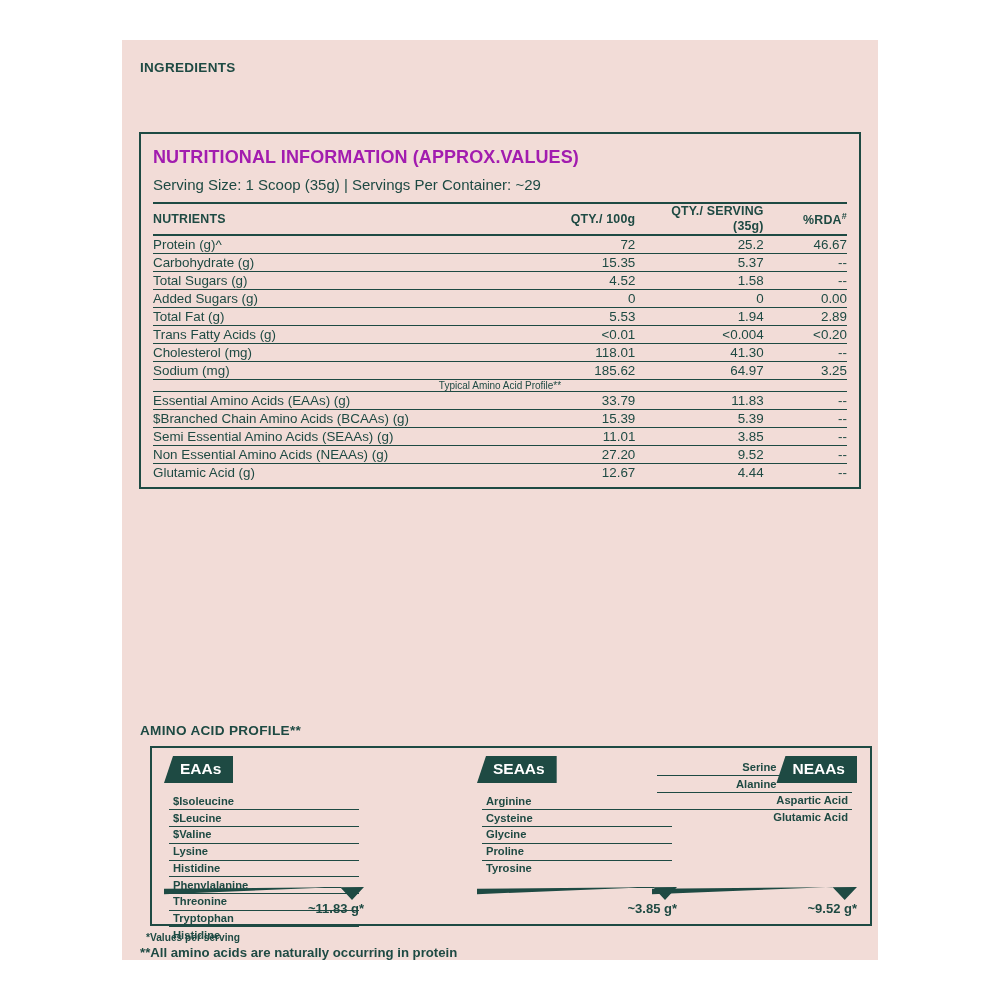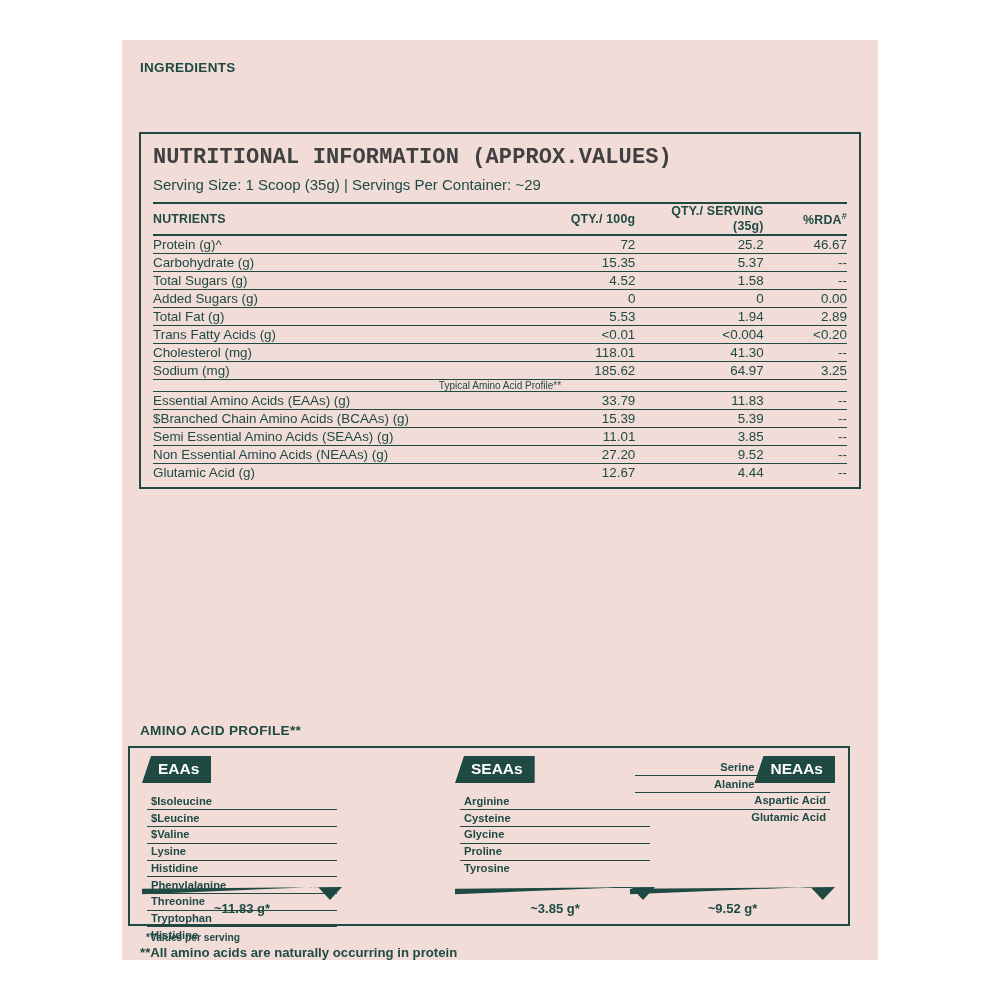--- a/index.html
+++ b/index.html
@@ -45,26 +45,25 @@
   .nutri-box {
     position: absolute;
     left: 17px;
     top: 92px;
     width: 722px;
     border: 2.5px solid #1e4a43;
     box-sizing: border-box;
     padding: 10px 12px 6px 12px;
   }
   .nutri-title {
-    font-size: 22px;
-    font-weight: bold;
-    color: #404040;
+    font-size: 18px;
+    font-weight: bold;
+    color: #a21caf;
     letter-spacing: 0.1px;
     line-height: 27px;
-    font-family: Liberation Mono, monospace;
   }
   .serving {
     font-size: 15px;
     color: #1e4a43;
     margin-top: 4px;
     margin-bottom: 7px;
     line-height: 20px;
   }
   table.nutri {
     width: 100%;
@@ -113,21 +112,21 @@
     position: absolute;
     left: 18px;
     top: 683px;
     font-size: 13.6px;
     font-weight: bold;
     color: #1e4a43;
     letter-spacing: 0.3px;
   }
   .aap-box {
     position: absolute;
-    left: 6px;
+    left: 28px;
     top: 706px;
     width: 722px;
     height: 180px;
     border: 2.5px solid #1e4a43;
     box-sizing: border-box;
   }
   .aa-col {
     position: absolute;
     top: 8px;
     height: 164px;
@@ -167,21 +166,21 @@
     left: 0;
     width: 100%;
   }
   .banner {
     position: relative;
     height: 13px;
     background: #1e4a43;
     clip-path: polygon(0 55%, 88% 0, 88% 0, 94% 100%, 100% 0, 100% 0, 0 14%);
   }
   .banner-val {
-    text-align: center;
+    text-align: right;
     font-size: 13px;
     font-weight: bold;
     color: #1e4a43;
     margin-top: 1px;
     line-height: 15px;
   }
   .aa-footnote {
     position: absolute;
     left: 24px;
     top: 892px;

